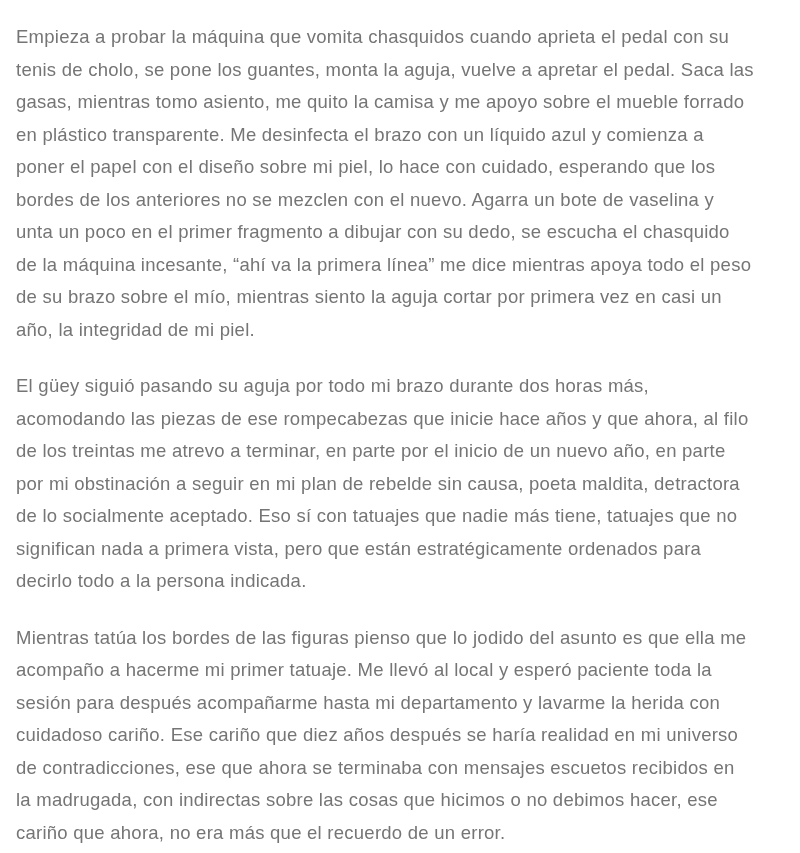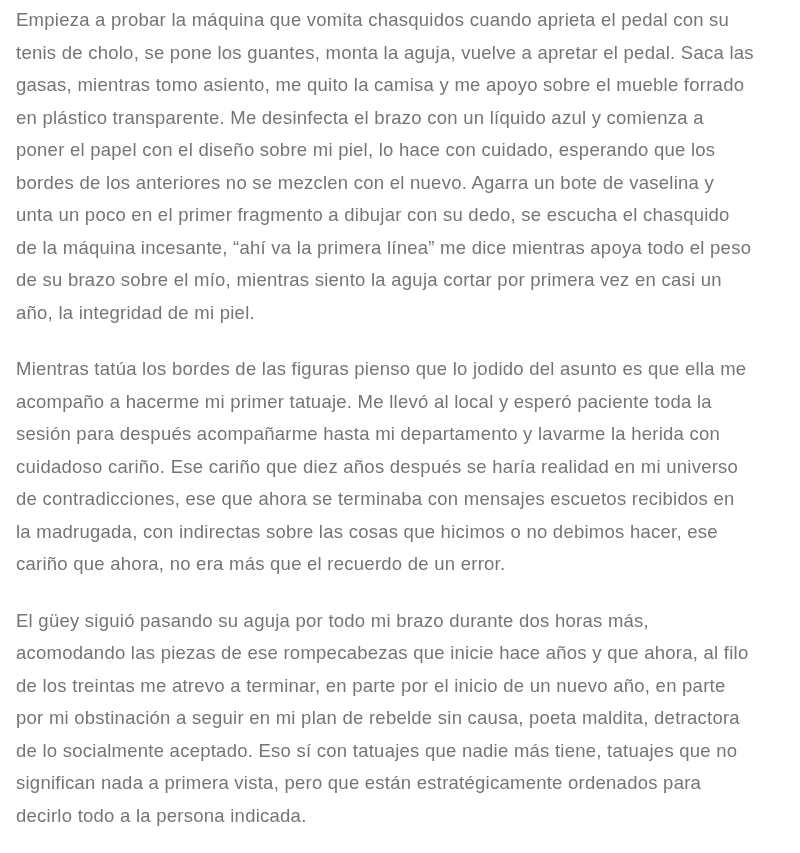--- a/index.html
+++ b/index.html
@@ -7,21 +7,21 @@
     padding: 0;
     background: #ffffff;
   }
   body {
     width: 800px;
     height: 853px;
     overflow: hidden;
     font-family: "Liberation Sans", sans-serif;
   }
   .article {
-    padding: 4px 16px 0 16px;
+    padding: 21px 16px 0 16px;
   }
   .paragraph {
     margin: 0 0 24px 0;
     font-size: 18.5px;
     line-height: 32.5px;
     letter-spacing: 0.25px;
     color: #757575;
     font-weight: 400;
     white-space: pre; 
   }
@@ -33,27 +33,27 @@
   <p class="paragraph">Empieza a probar la máquina que vomita chasquidos cuando aprieta el pedal con su
 tenis de cholo, se pone los guantes, monta la aguja, vuelve a apretar el pedal. Saca las
 gasas, mientras tomo asiento, me quito la camisa y me apoyo sobre el mueble forrado
 en plástico transparente. Me desinfecta el brazo con un líquido azul y comienza a
 poner el papel con el diseño sobre mi piel, lo hace con cuidado, esperando que los
 bordes de los anteriores no se mezclen con el nuevo. Agarra un bote de vaselina y
 unta un poco en el primer fragmento a dibujar con su dedo, se escucha el chasquido
 de la máquina incesante, “ahí va la primera línea” me dice mientras apoya todo el peso
 de su brazo sobre el mío, mientras siento la aguja cortar por primera vez en casi un
 año, la integridad de mi piel.</p>
+  <p class="paragraph">El güey siguió pasando su aguja por todo mi brazo durante dos horas más,
+acomodando las piezas de ese rompecabezas que inicie hace años y que ahora, al filo
+de los treintas me atrevo a terminar, en parte por el inicio de un nuevo año, en parte
+por mi obstinación a seguir en mi plan de rebelde sin causa, poeta maldita, detractora
+de lo socialmente aceptado. Eso sí con tatuajes que nadie más tiene, tatuajes que no
+significan nada a primera vista, pero que están estratégicamente ordenados para
+decirlo todo a la persona indicada.</p>
   <p class="paragraph">Mientras tatúa los bordes de las figuras pienso que lo jodido del asunto es que ella me
 acompaño a hacerme mi primer tatuaje. Me llevó al local y esperó paciente toda la
 sesión para después acompañarme hasta mi departamento y lavarme la herida con
 cuidadoso cariño. Ese cariño que diez años después se haría realidad en mi universo
 de contradicciones, ese que ahora se terminaba con mensajes escuetos recibidos en
 la madrugada, con indirectas sobre las cosas que hicimos o no debimos hacer, ese
 cariño que ahora, no era más que el recuerdo de un error.</p>
-  <p class="paragraph">El güey siguió pasando su aguja por todo mi brazo durante dos horas más,
-acomodando las piezas de ese rompecabezas que inicie hace años y que ahora, al filo
-de los treintas me atrevo a terminar, en parte por el inicio de un nuevo año, en parte
-por mi obstinación a seguir en mi plan de rebelde sin causa, poeta maldita, detractora
-de lo socialmente aceptado. Eso sí con tatuajes que nadie más tiene, tatuajes que no
-significan nada a primera vista, pero que están estratégicamente ordenados para
-decirlo todo a la persona indicada.</p>
 </div>
 
 </body></html>

